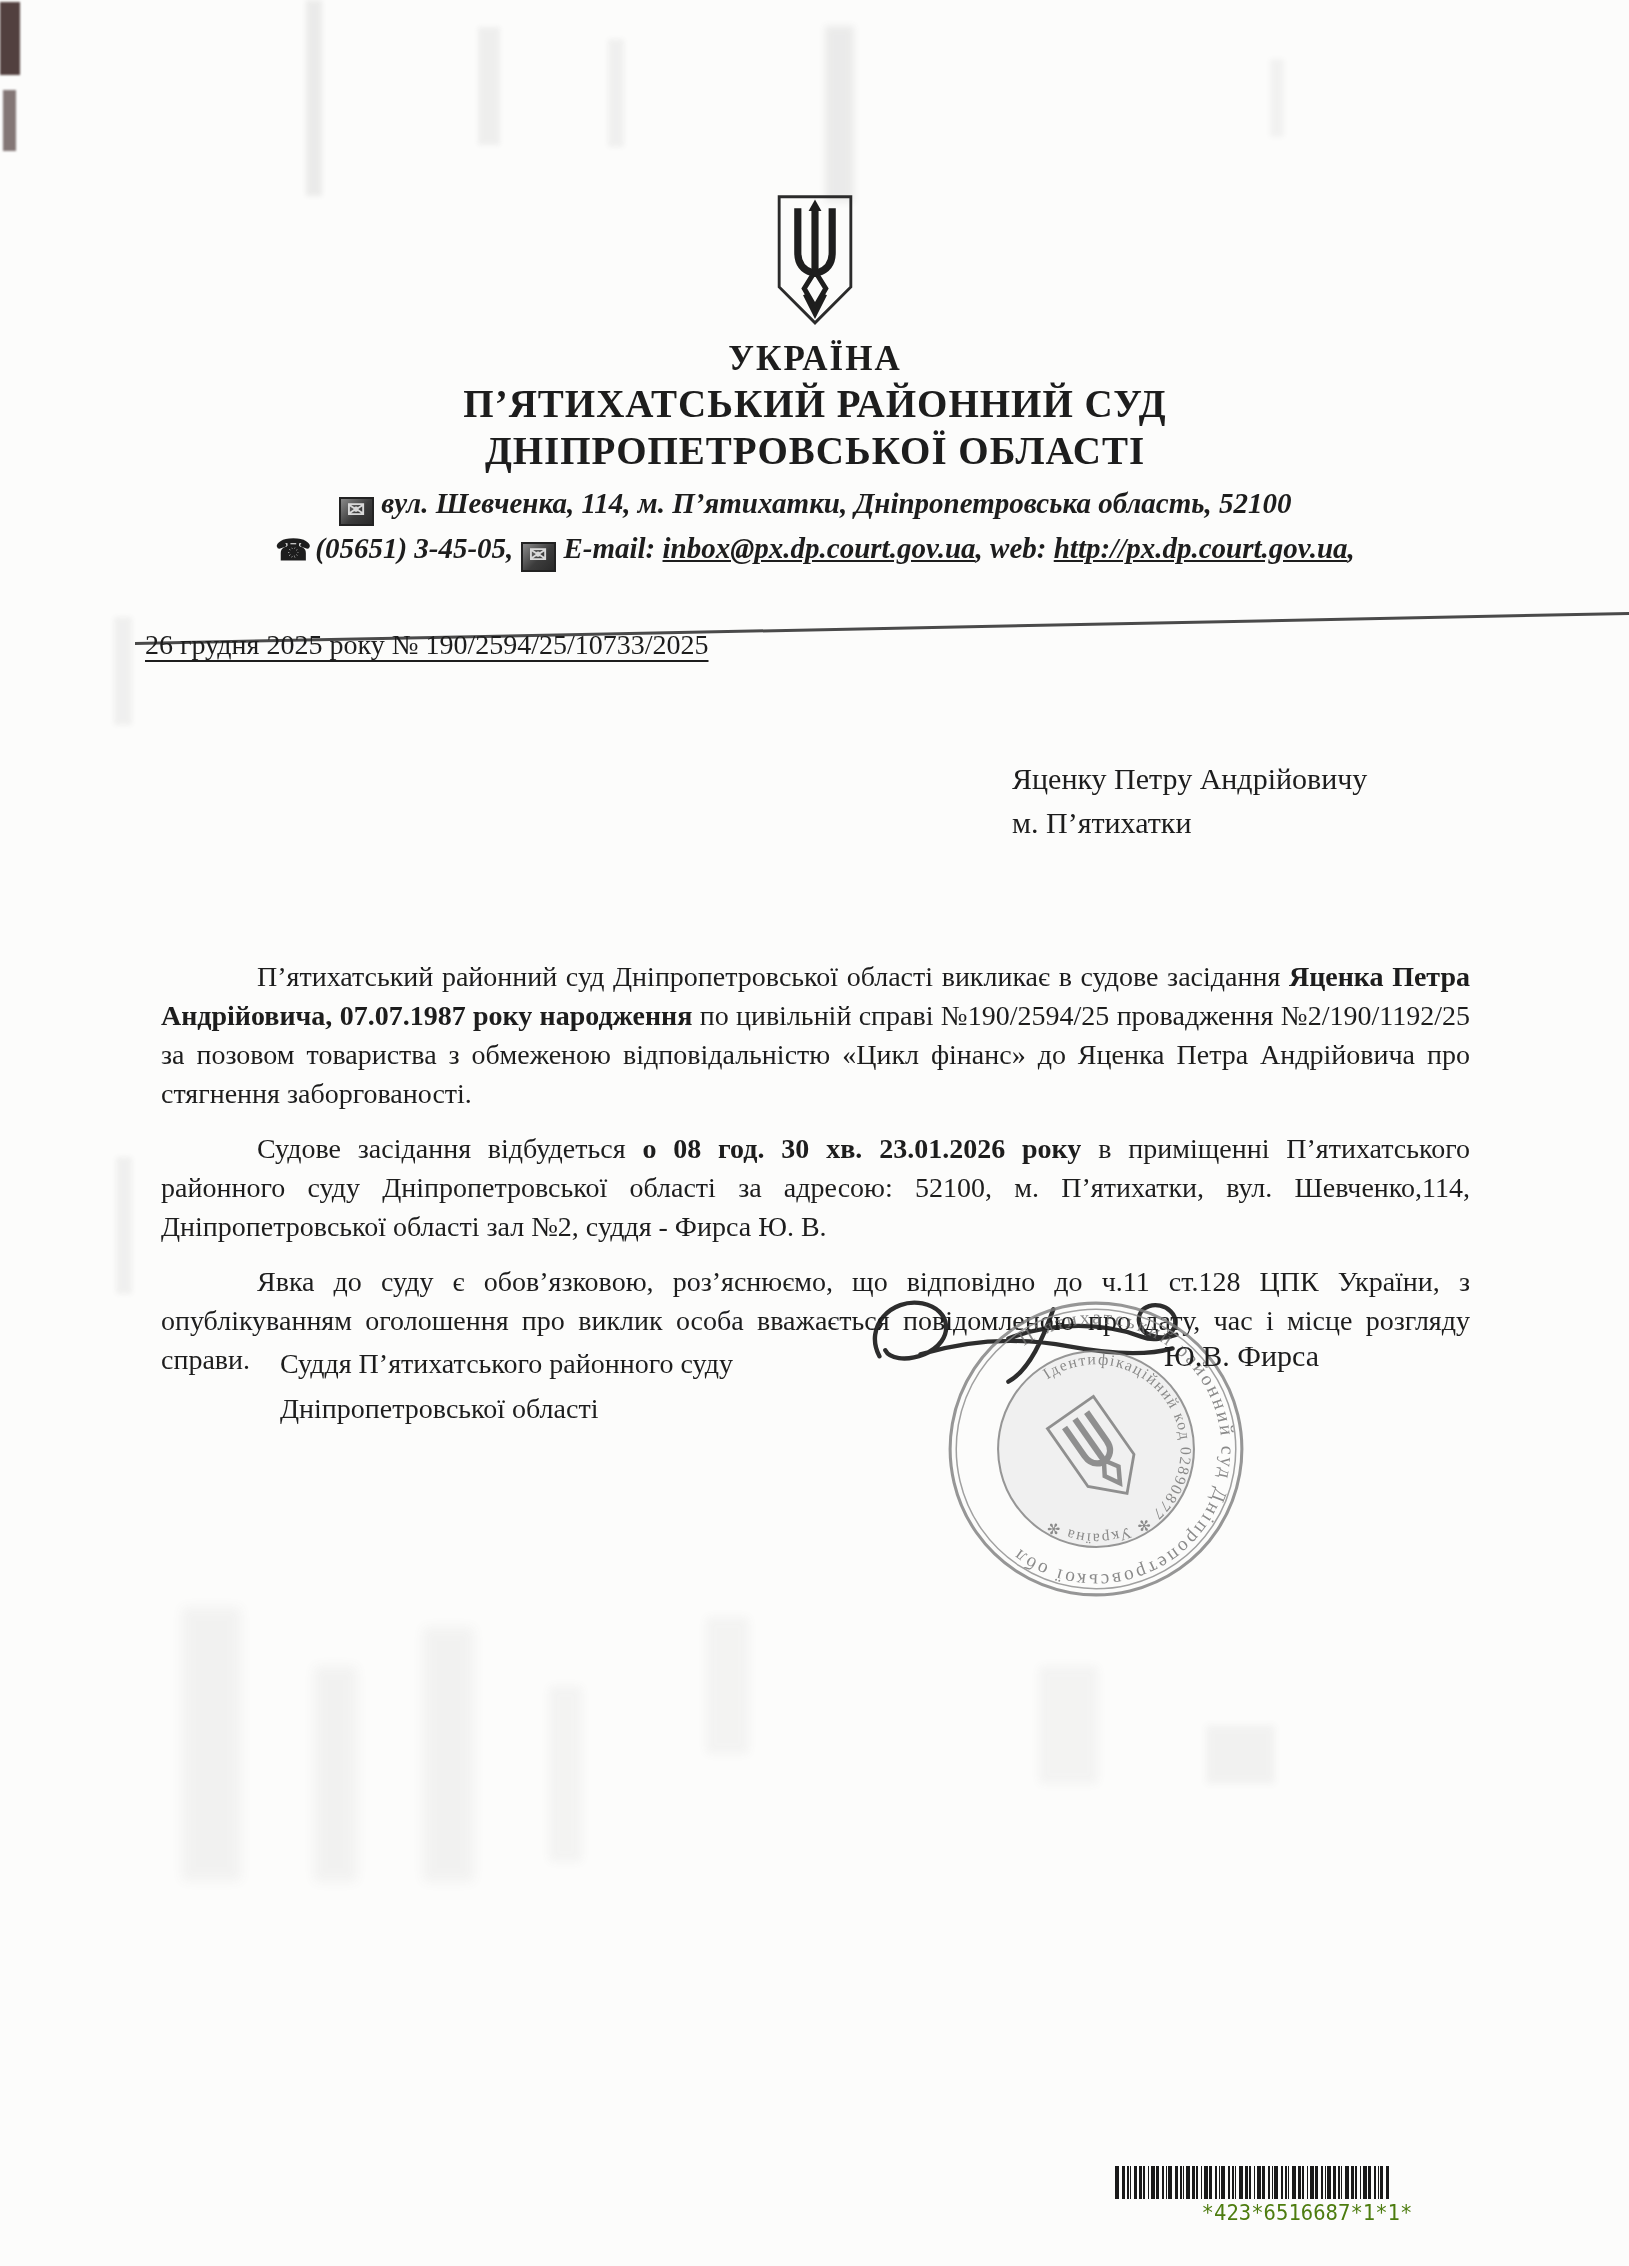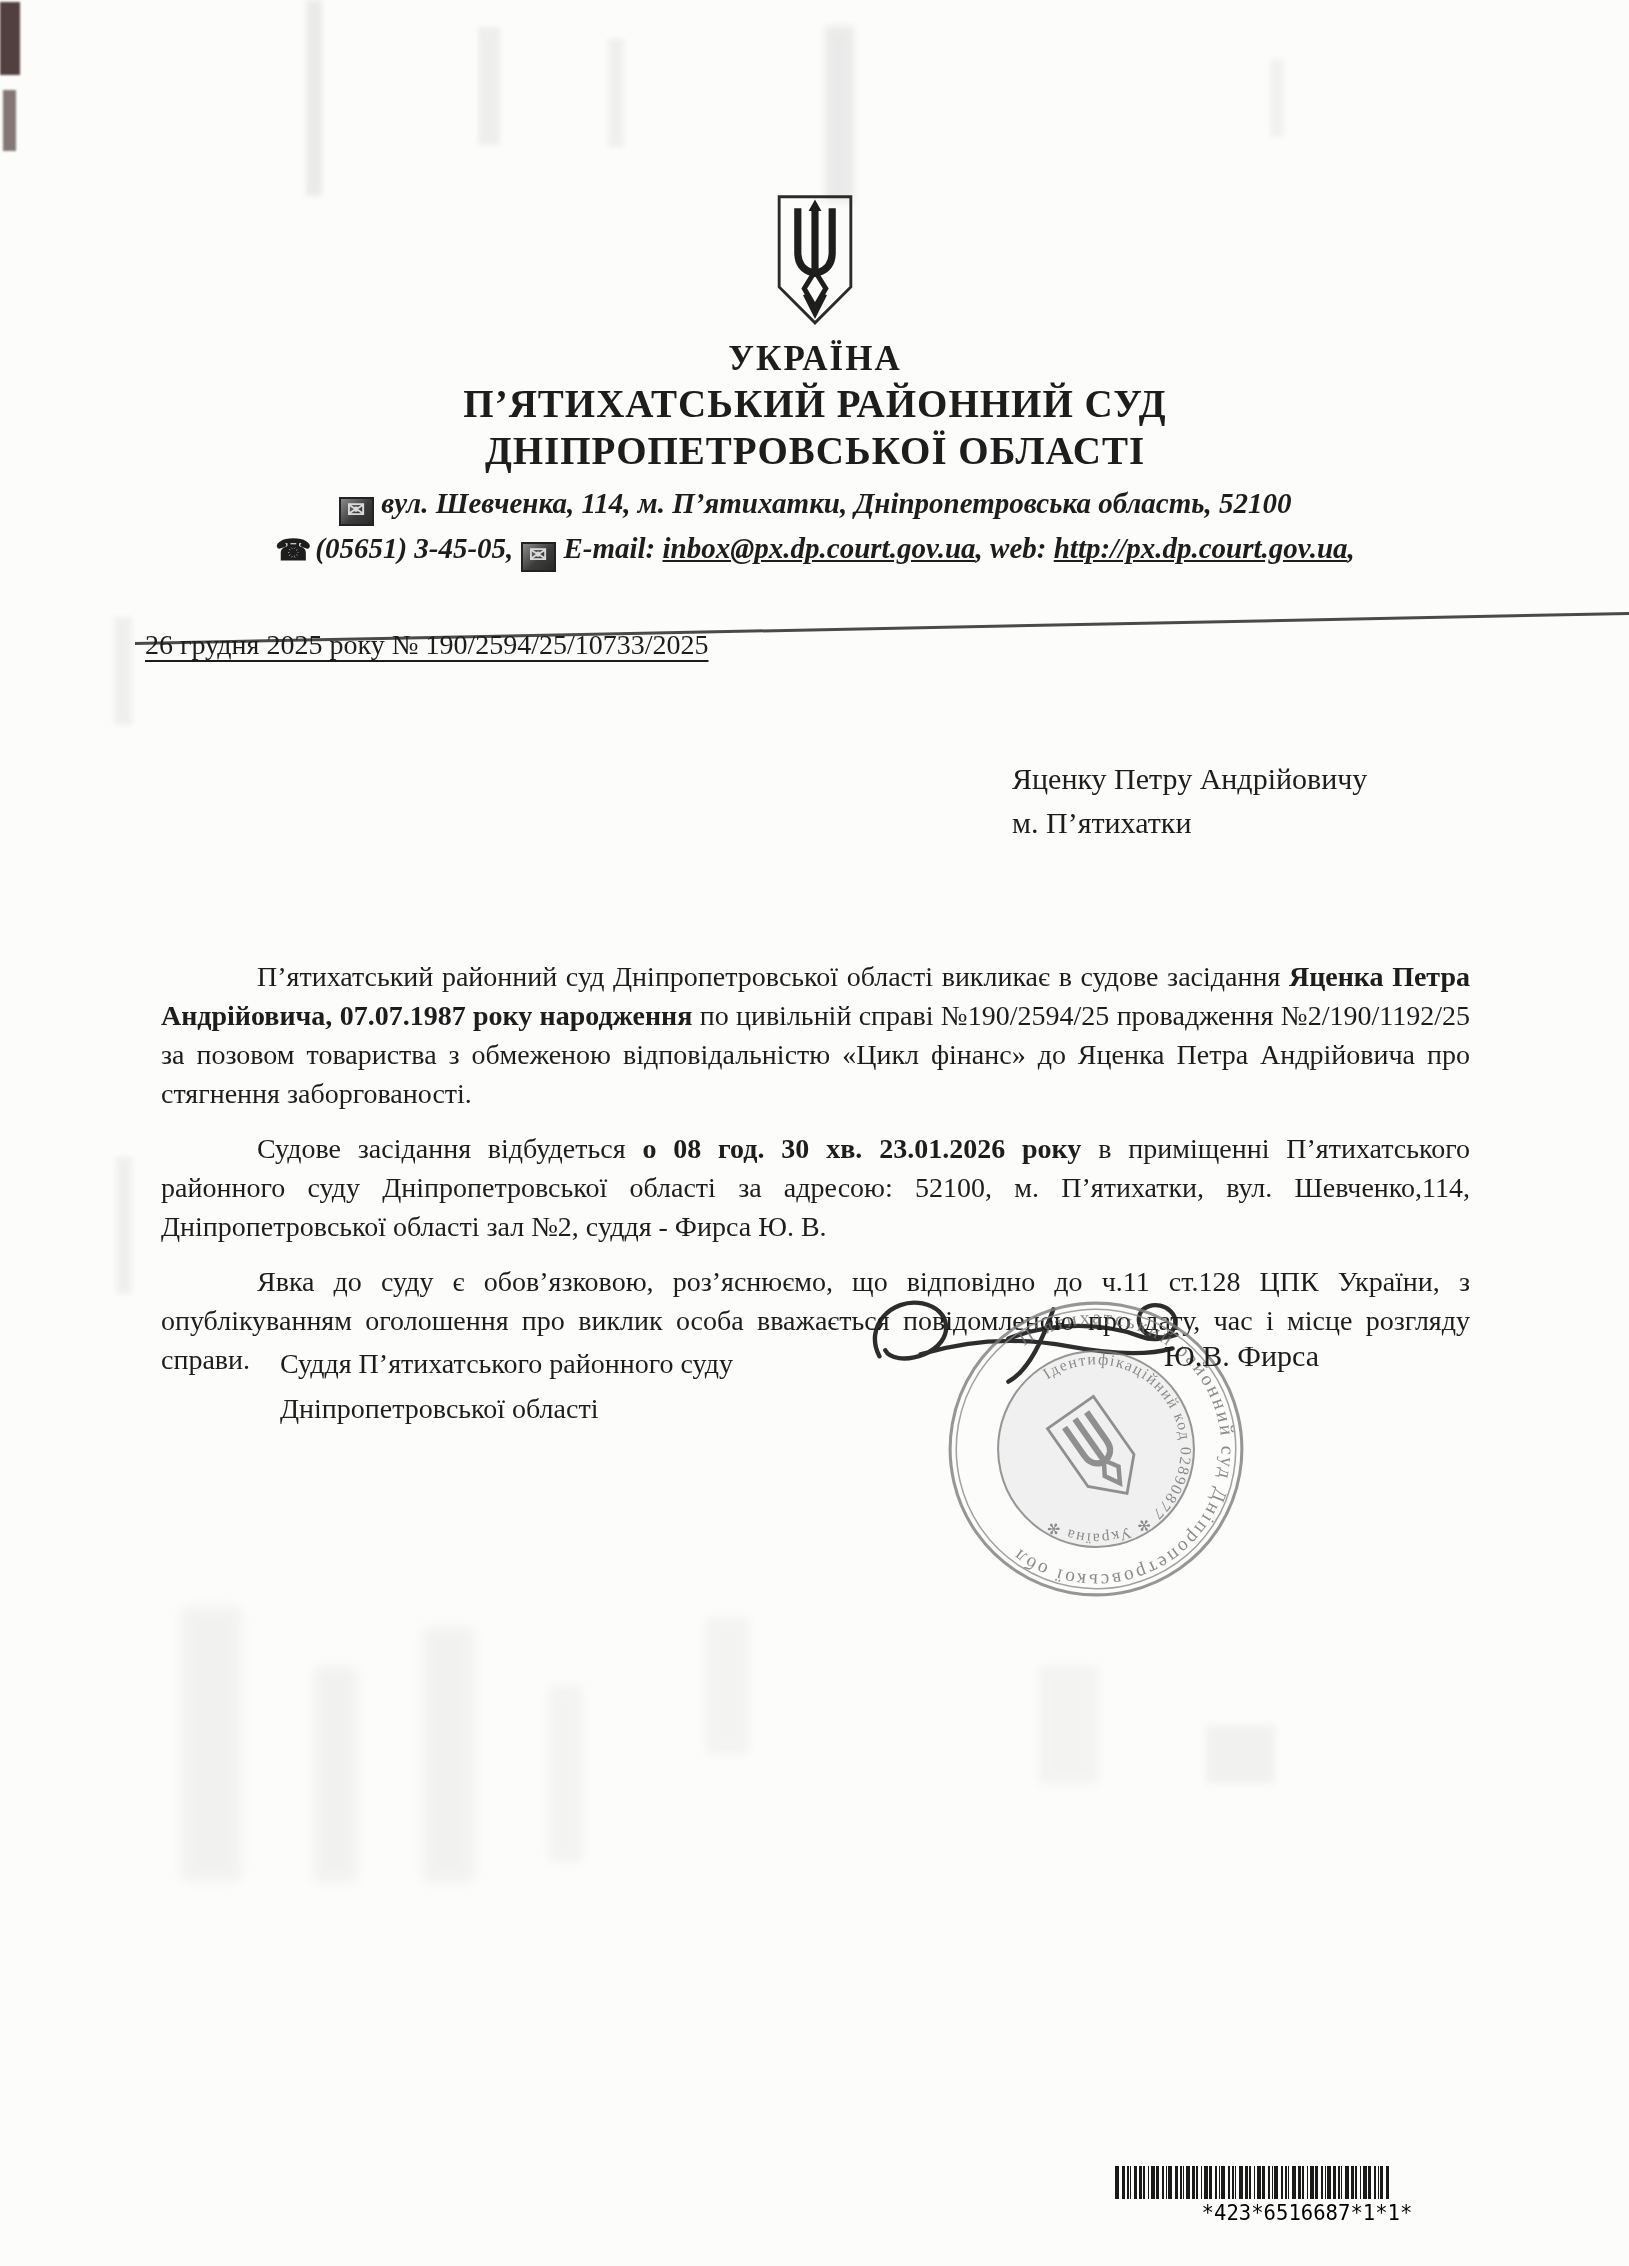--- a/index.html
+++ b/index.html
@@ -38,21 +38,21 @@
   
   .sig-title{position:absolute;left:280px;top:1341px;font-size:28px;line-height:45px;}
   .signer{position:absolute;left:1164px;top:1339px;font-size:30px;text-align:center;}
   .signature-svg{position:absolute;left:861px;top:1280px;opacity:.92;}
   .stamp-svg{position:absolute;left:943px;top:1296px;opacity:.8;}
   
   .barcode{position:absolute;left:1115px;top:2166px;width:384px;height:33px;
     white-space:nowrap;overflow:hidden;}
   .barcode i{display:inline-block;height:100%;background:#191919;}
   .barcode-caption{position:absolute;left:1115px;top:2201px;width:384px;text-align:center;
-    font-family:"DejaVu Sans Mono",monospace;font-size:20.6px;color:#000000;}
+    font-family:"DejaVu Sans Mono",monospace;font-size:20.6px;color:#4d7c0f;}
   
   .art{position:absolute;pointer-events:none;}
   .a-dark{background:#35201f;}
   .a-gray{background:#5a5a5a;}
 </style>
 </head>
 <body>
 
 <div class="page">
 

